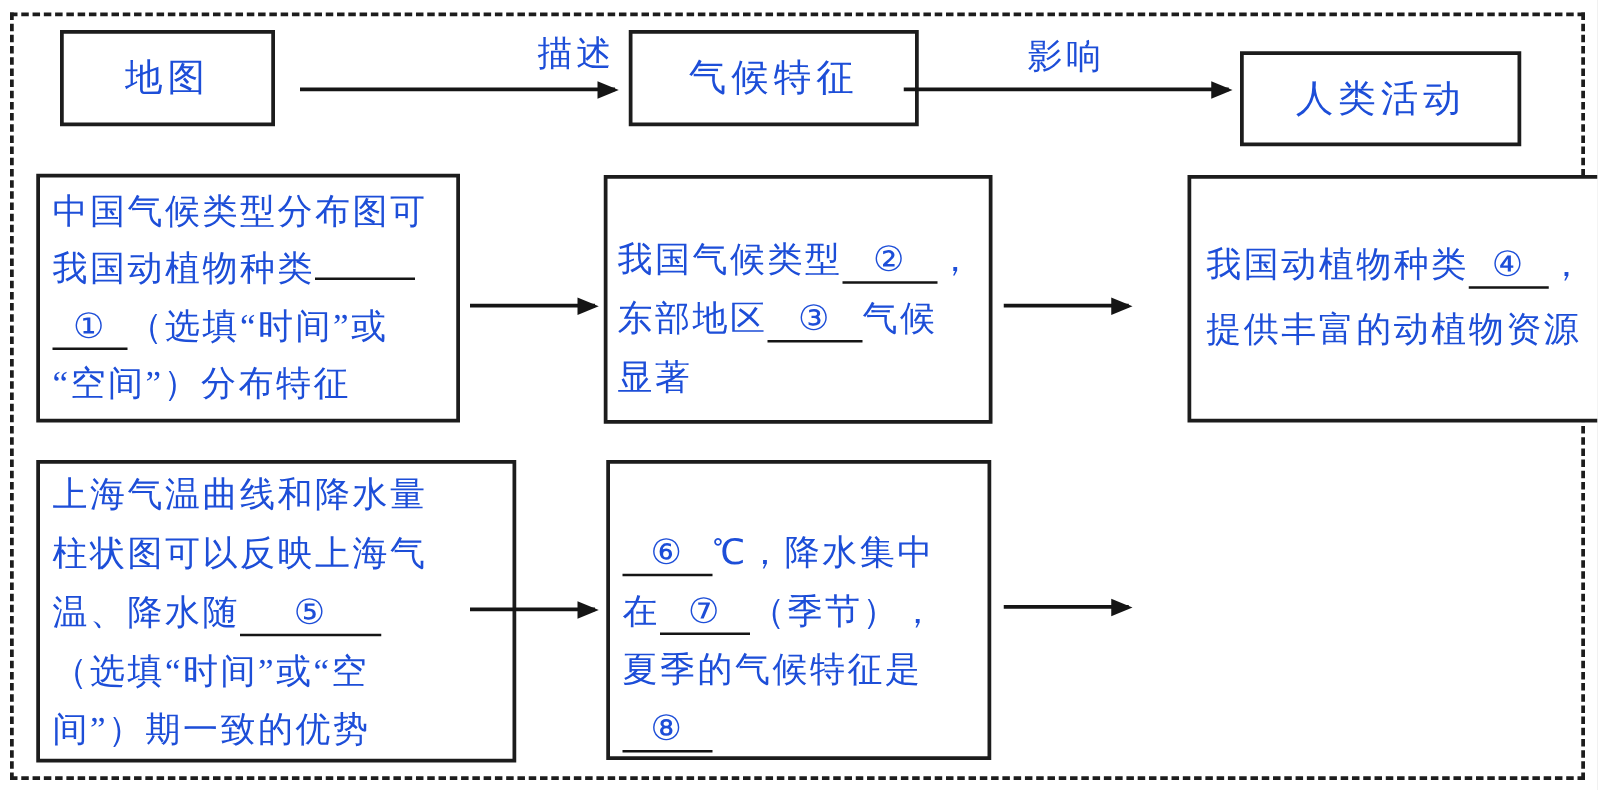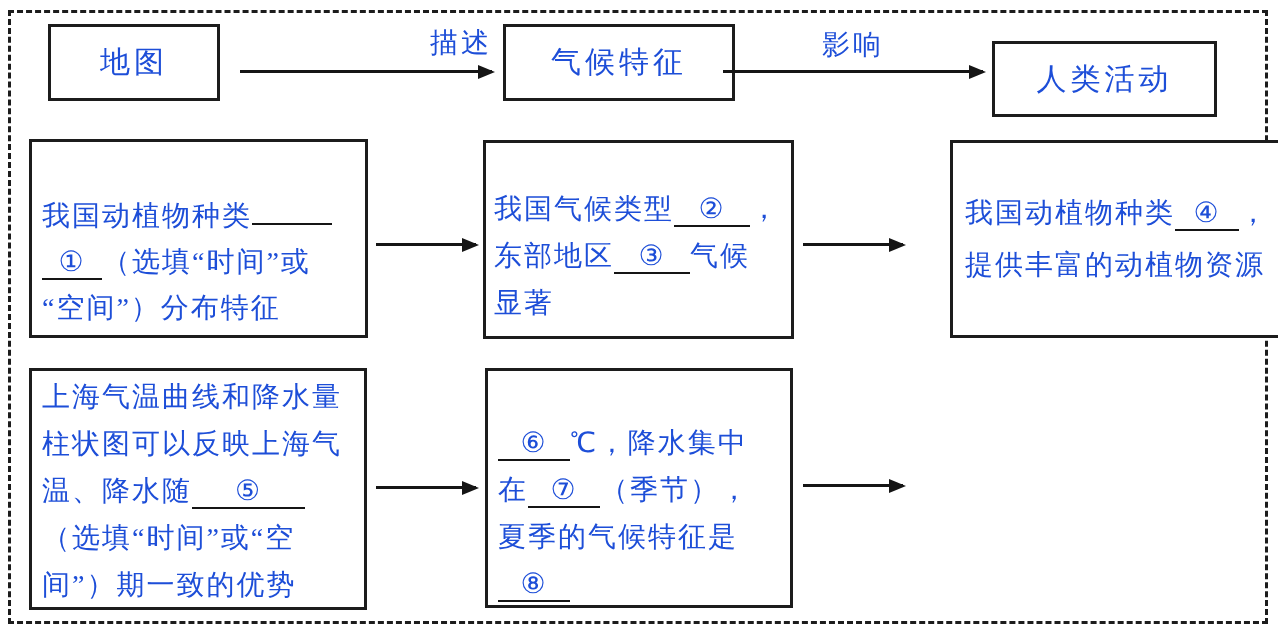--- a/index.html
+++ b/index.html
@@ -39,21 +39,21 @@
   #lbl-describe{left:240px;top:24px;width:252px;text-align:right;}
   #lbl-influence{left:723px;top:26px;width:260px;}
 
   .cell{
     position:absolute;border:3px solid #1c1c1c;background:#fff;box-sizing:border-box;
     font-size:28px;line-height:46px;letter-spacing:2px;text-align:left;
   }
   #cell-a{left:29px;top:139px;width:339px;height:199px;padding:5px 10px;}
   #cell-b{left:483px;top:140px;width:311px;height:199px;padding:42px 8px 0;line-height:47px;}
   #cell-c{left:950px;top:140px;width:339px;height:198px;padding:44px 12px 0;line-height:52px;}
-  #cell-d{left:29px;top:368px;width:338px;height:242px;padding:2px 10px;line-height:47px;}
+  #cell-d{left:29px;top:368px;width:384px;height:242px;padding:2px 10px;line-height:47px;}
   #cell-e{left:485px;top:368px;width:308px;height:240px;padding:1px 10px;line-height:47px;}
   #cell-f{left:913px;top:368px;width:342px;height:241px;padding:39px 18px 0;line-height:52px;}
 
   .blank{
     display:inline-block;min-width:62px;border-bottom:2.5px solid #151515;
     text-align:center;padding:0 4px;line-height:1.15;vertical-align:baseline;
   }
 </style>
 </head>
 <body>
@@ -62,21 +62,21 @@
   <div class="frame"></div>
 
   <div class="node" id="n-map">地图</div>
   <div class="arrow-label" id="lbl-describe">描述</div>
   <div class="arrow" id="a-top1"></div>
   <div class="node" id="n-climate">气候特征</div>
   <div class="arrow-label" id="lbl-influence">影响</div>
   <div class="arrow" id="a-top2"></div>
   <div class="node" id="n-human">人类活动</div>
 
-  <div class="cell" id="cell-a"><br><span>我国动植物种类</span><span class="blank" style="min-width: 72px;"></span><br><span class="blank" style="min-width: 52px;">①</span><span>（选填“时间”或</span><br><span>“空间”）分布特征</span></div>
+  <div class="cell" id="cell-a"><span>中国气候类型分布图可</span><br><span>我国动植物种类</span><span class="blank" style="min-width: 72px;"></span><br><span class="blank" style="min-width: 52px;">①</span><span>（选填“时间”或</span><br><span>“空间”）分布特征</span></div>
   <div class="arrow" id="a-mid1"></div>
   <div class="cell" id="cell-b"><span>我国气候类型</span><span class="blank" style="min-width: 68px;">②</span><span>，</span><br><span>东部地区</span><span class="blank" style="min-width: 68px;">③</span><span>气候</span><br><span>显著</span></div>
   <div class="arrow" id="a-mid2"></div>
   <div class="cell" id="cell-c"><span>我国动植物种类</span><span class="blank" style="min-width: 56px;">④</span><span>，</span><br><span>提供丰富的动植物资源</span></div>
 
   <div class="cell" id="cell-d"><span>上海气温曲线和降水量</span><br><span>柱状图可以反映上海气</span><br><span>温、降水随</span><span class="blank" style="min-width: 105px;">⑤</span><br><span>（选填“时间”或“空</span><br><span>间”）期一致的优势</span></div>
   <div class="arrow" id="a-bot1"></div>
   <div class="cell" id="cell-e"><br><span class="blank" style="min-width: 64px;">⑥</span><span>℃，降水集中</span><br><span>在</span><span class="blank" style="min-width: 64px;">⑦</span><span>（季节），</span><br><span>夏季的气候特征是</span><br><span class="blank" style="min-width: 64px;">⑧</span></div>
   <div class="arrow" id="a-bot2"></div>
 </div>

